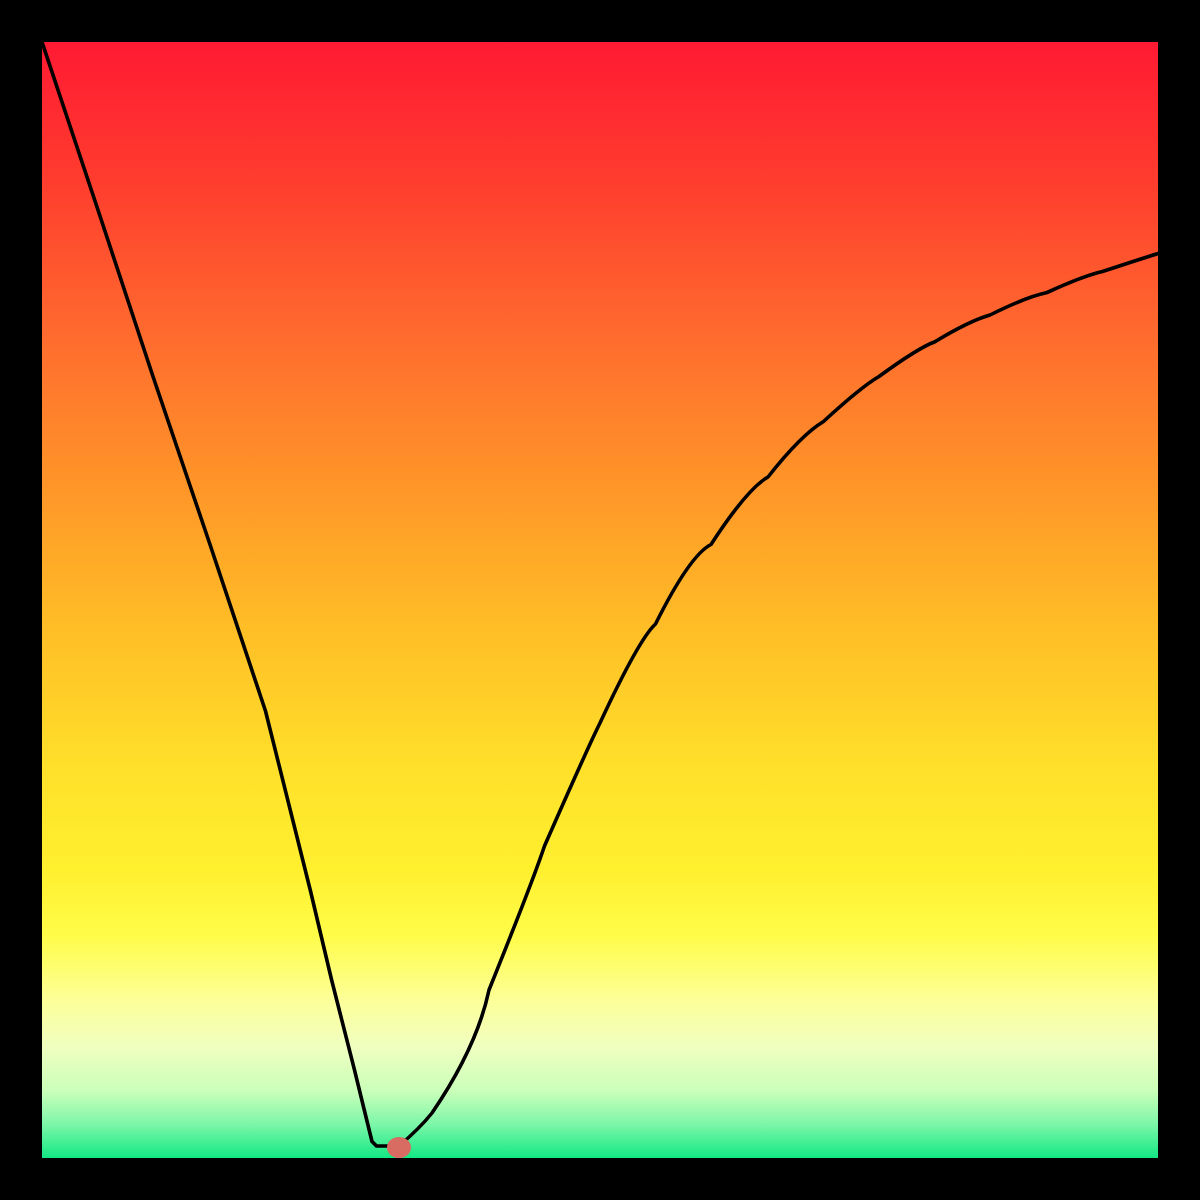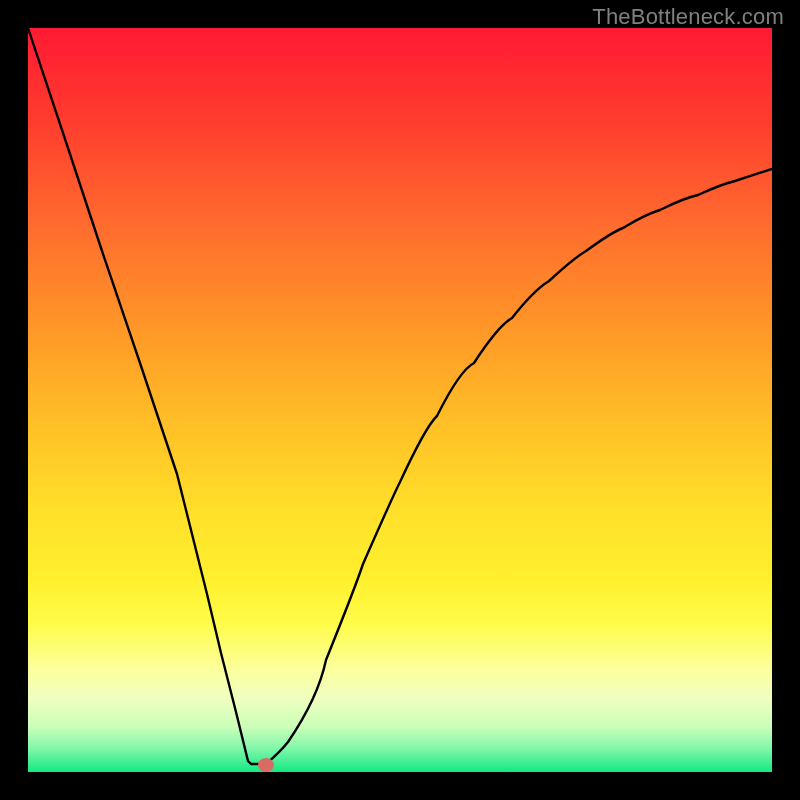--- a/index.html
+++ b/index.html
@@ -101,14 +101,13 @@
                Q 584 204 595 200
                Q 618 186 632 182
                Q 656 170 670 167
                Q 694 156 707 153
                Q 728 146 744 141" fill="none" stroke="#000" stroke-width="2.4" stroke-linejoin="round" stroke-linecap="round"></path>
     </svg>
 
     <div class="marker" style="left:238px; top:737px;"></div>
   </div>
 
-  <div class="watermark">TheBottleneck.com</div>
 </div>
 
 </body></html>

